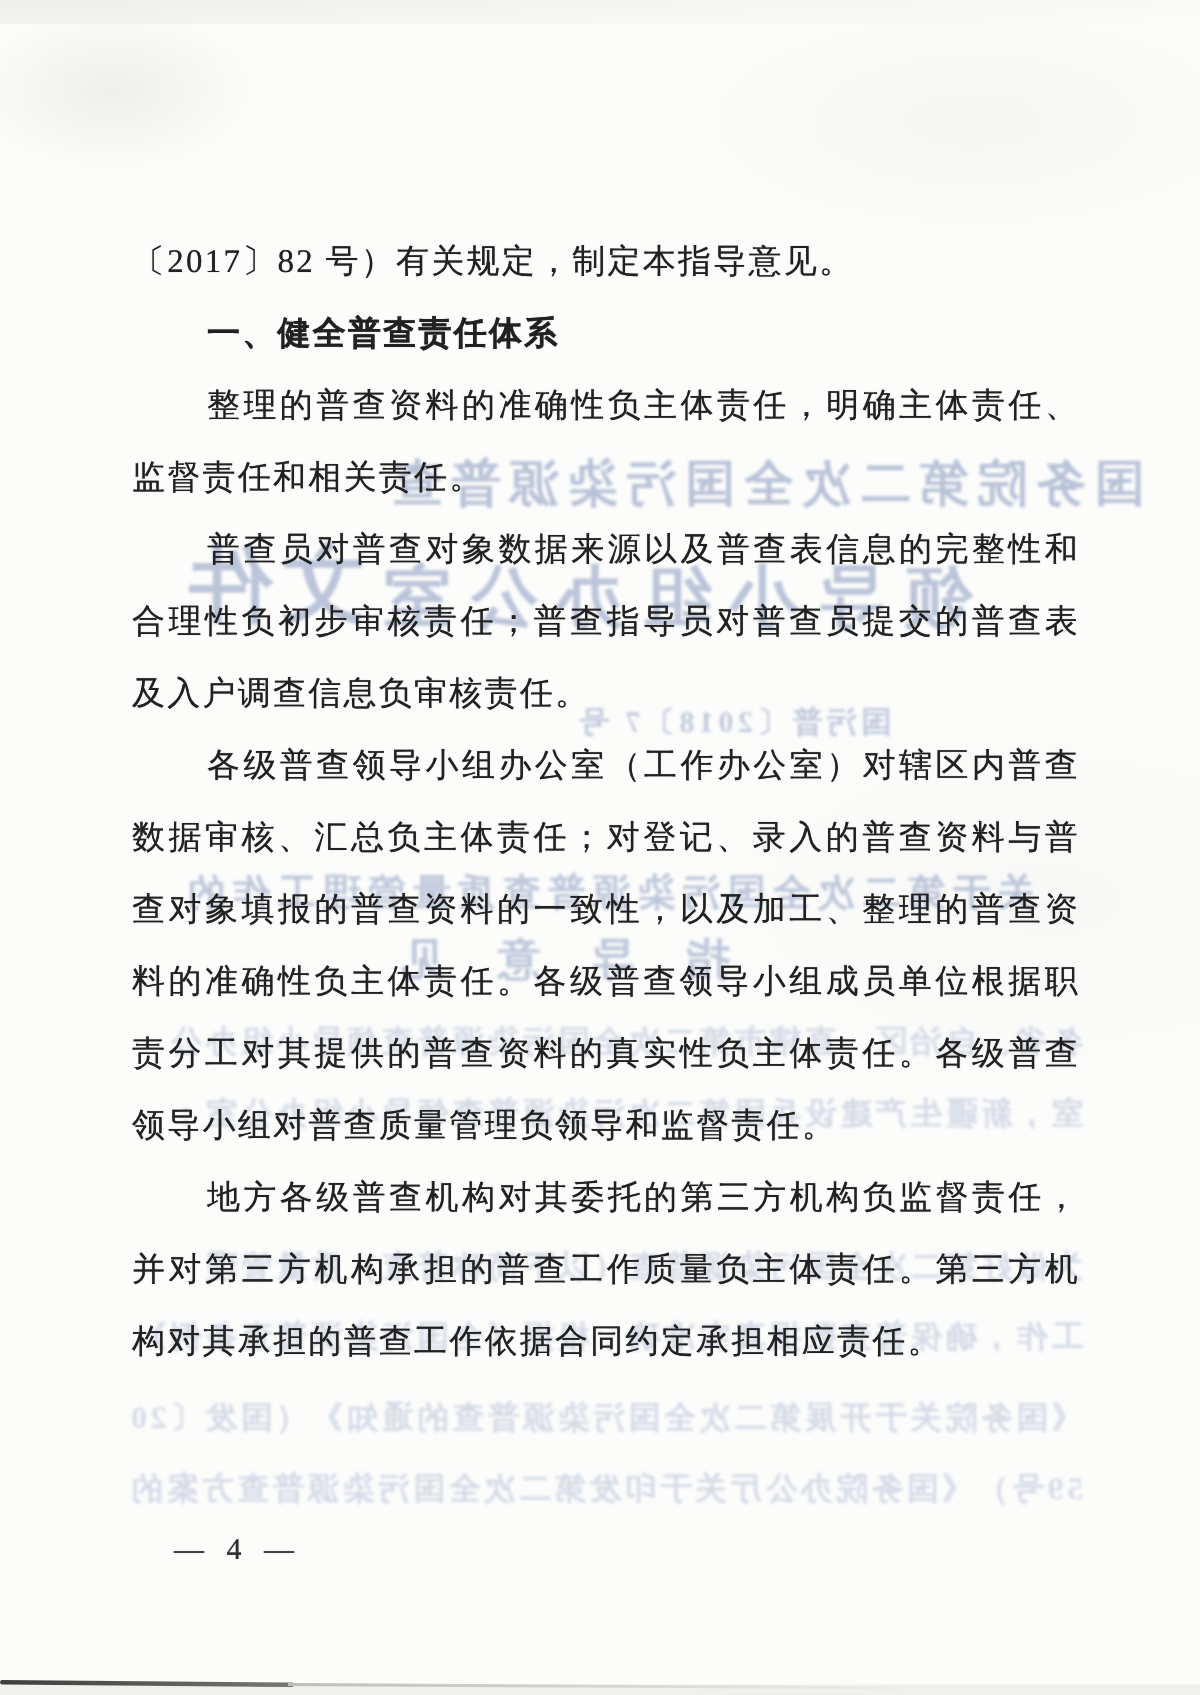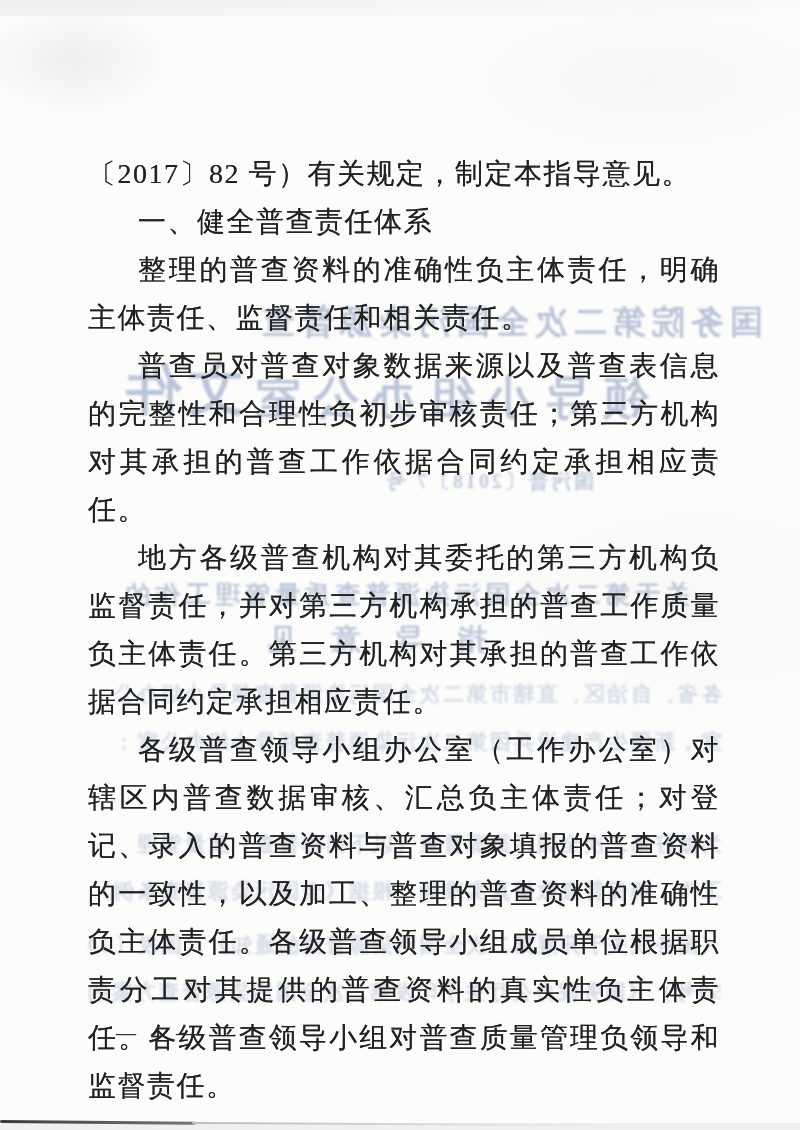--- a/index.html
+++ b/index.html
@@ -76,28 +76,28 @@
   }
   .bleed-line {
     left: 86px; width: 636px;
     font-size: 21px; letter-spacing: 2.5px; opacity: 0.30;
     font-weight: 600; overflow: hidden;
   }
 
   
   .text-flow {
     position: absolute; top: 150px; left: 88px; width: 632px;
-    font-size: 28px; line-height: 48px; letter-spacing: 1.5px;
+    font-size: 22px; line-height: 48px; letter-spacing: 1.5px;
     color: #212121;
     text-align: justify;
     text-shadow: 0 0 0.5px rgba(25,25,25,0.75);
   }
   .text-flow p { margin: 0; text-indent: 50px; }
   .text-flow p.no-indent { text-indent: 0; }
-  .text-flow p.heading { font-weight: normal; }
+  .text-flow p.heading { font-weight: bold; }
 
   .page-number {
     position: absolute; top: 1022px; left: 116px;
     font-size: 20px; letter-spacing: 5px; color: #2c2c2c;
     text-shadow: 0 0 0.5px rgba(25,25,25,0.7);
   }
 </style>
 </head>
 <body>
 
@@ -120,20 +120,20 @@
   <div class="bleed bleed-line" style="top:728px">室，新疆生产建设兵团第二次污染源普查领导小组办公室：</div>
   <div class="bleed bleed-line" style="top:830px">为做好第二次全国污染源普查（以下简称普查）质量管理</div>
   <div class="bleed bleed-line" style="top:877px">工作，确保普查数据真实准确，根据《全国污染源普查条例》</div>
   <div class="bleed bleed-line" style="top:931px">《国务院关于开展第二次全国污染源普查的通知》（国发〔2016〕</div>
   <div class="bleed bleed-line" style="top:978px">59号）《国务院办公厅关于印发第二次全国污染源普查方案的通</div>
 
   <div class="text-flow">
     <p class="no-indent">〔2017〕82 号）有关规定，制定本指导意见。</p>
     <p class="heading">一、健全普查责任体系</p>
     <p>整理的普查资料的准确性负主体责任，明确主体责任、监督责任和相关责任。</p>
-    <p>普查员对普查对象数据来源以及普查表信息的完整性和合理性负初步审核责任；第三方机构对其承担的普查工作依据合同约定承担相应责任。</p>
+    <p>普查员对普查对象数据来源以及普查表信息的完整性和合理性负初步审核责任；普查指导员对普查员提交的普查表及入户调查信息负审核责任。</p>
+    <p>各级普查领导小组办公室（工作办公室）对辖区内普查数据审核、汇总负主体责任；对登记、录入的普查资料与普查对象填报的普查资料的一致性，以及加工、整理的普查资料的准确性负主体责任。各级普查领导小组成员单位根据职责分工对其提供的普查资料的真实性负主体责任。各级普查领导小组对普查质量管理负领导和监督责任。</p>
     <p>地方各级普查机构对其委托的第三方机构负监督责任，并对第三方机构承担的普查工作质量负主体责任。第三方机构对其承担的普查工作依据合同约定承担相应责任。</p>
-    <p>各级普查领导小组办公室（工作办公室）对辖区内普查数据审核、汇总负主体责任；对登记、录入的普查资料与普查对象填报的普查资料的一致性，以及加工、整理的普查资料的准确性负主体责任。各级普查领导小组成员单位根据职责分工对其提供的普查资料的真实性负主体责任。各级普查领导小组对普查质量管理负领导和监督责任。</p>
   </div>
 
   <div class="page-number">— 4 —</div>
 
 </div>
 
 </body></html>

